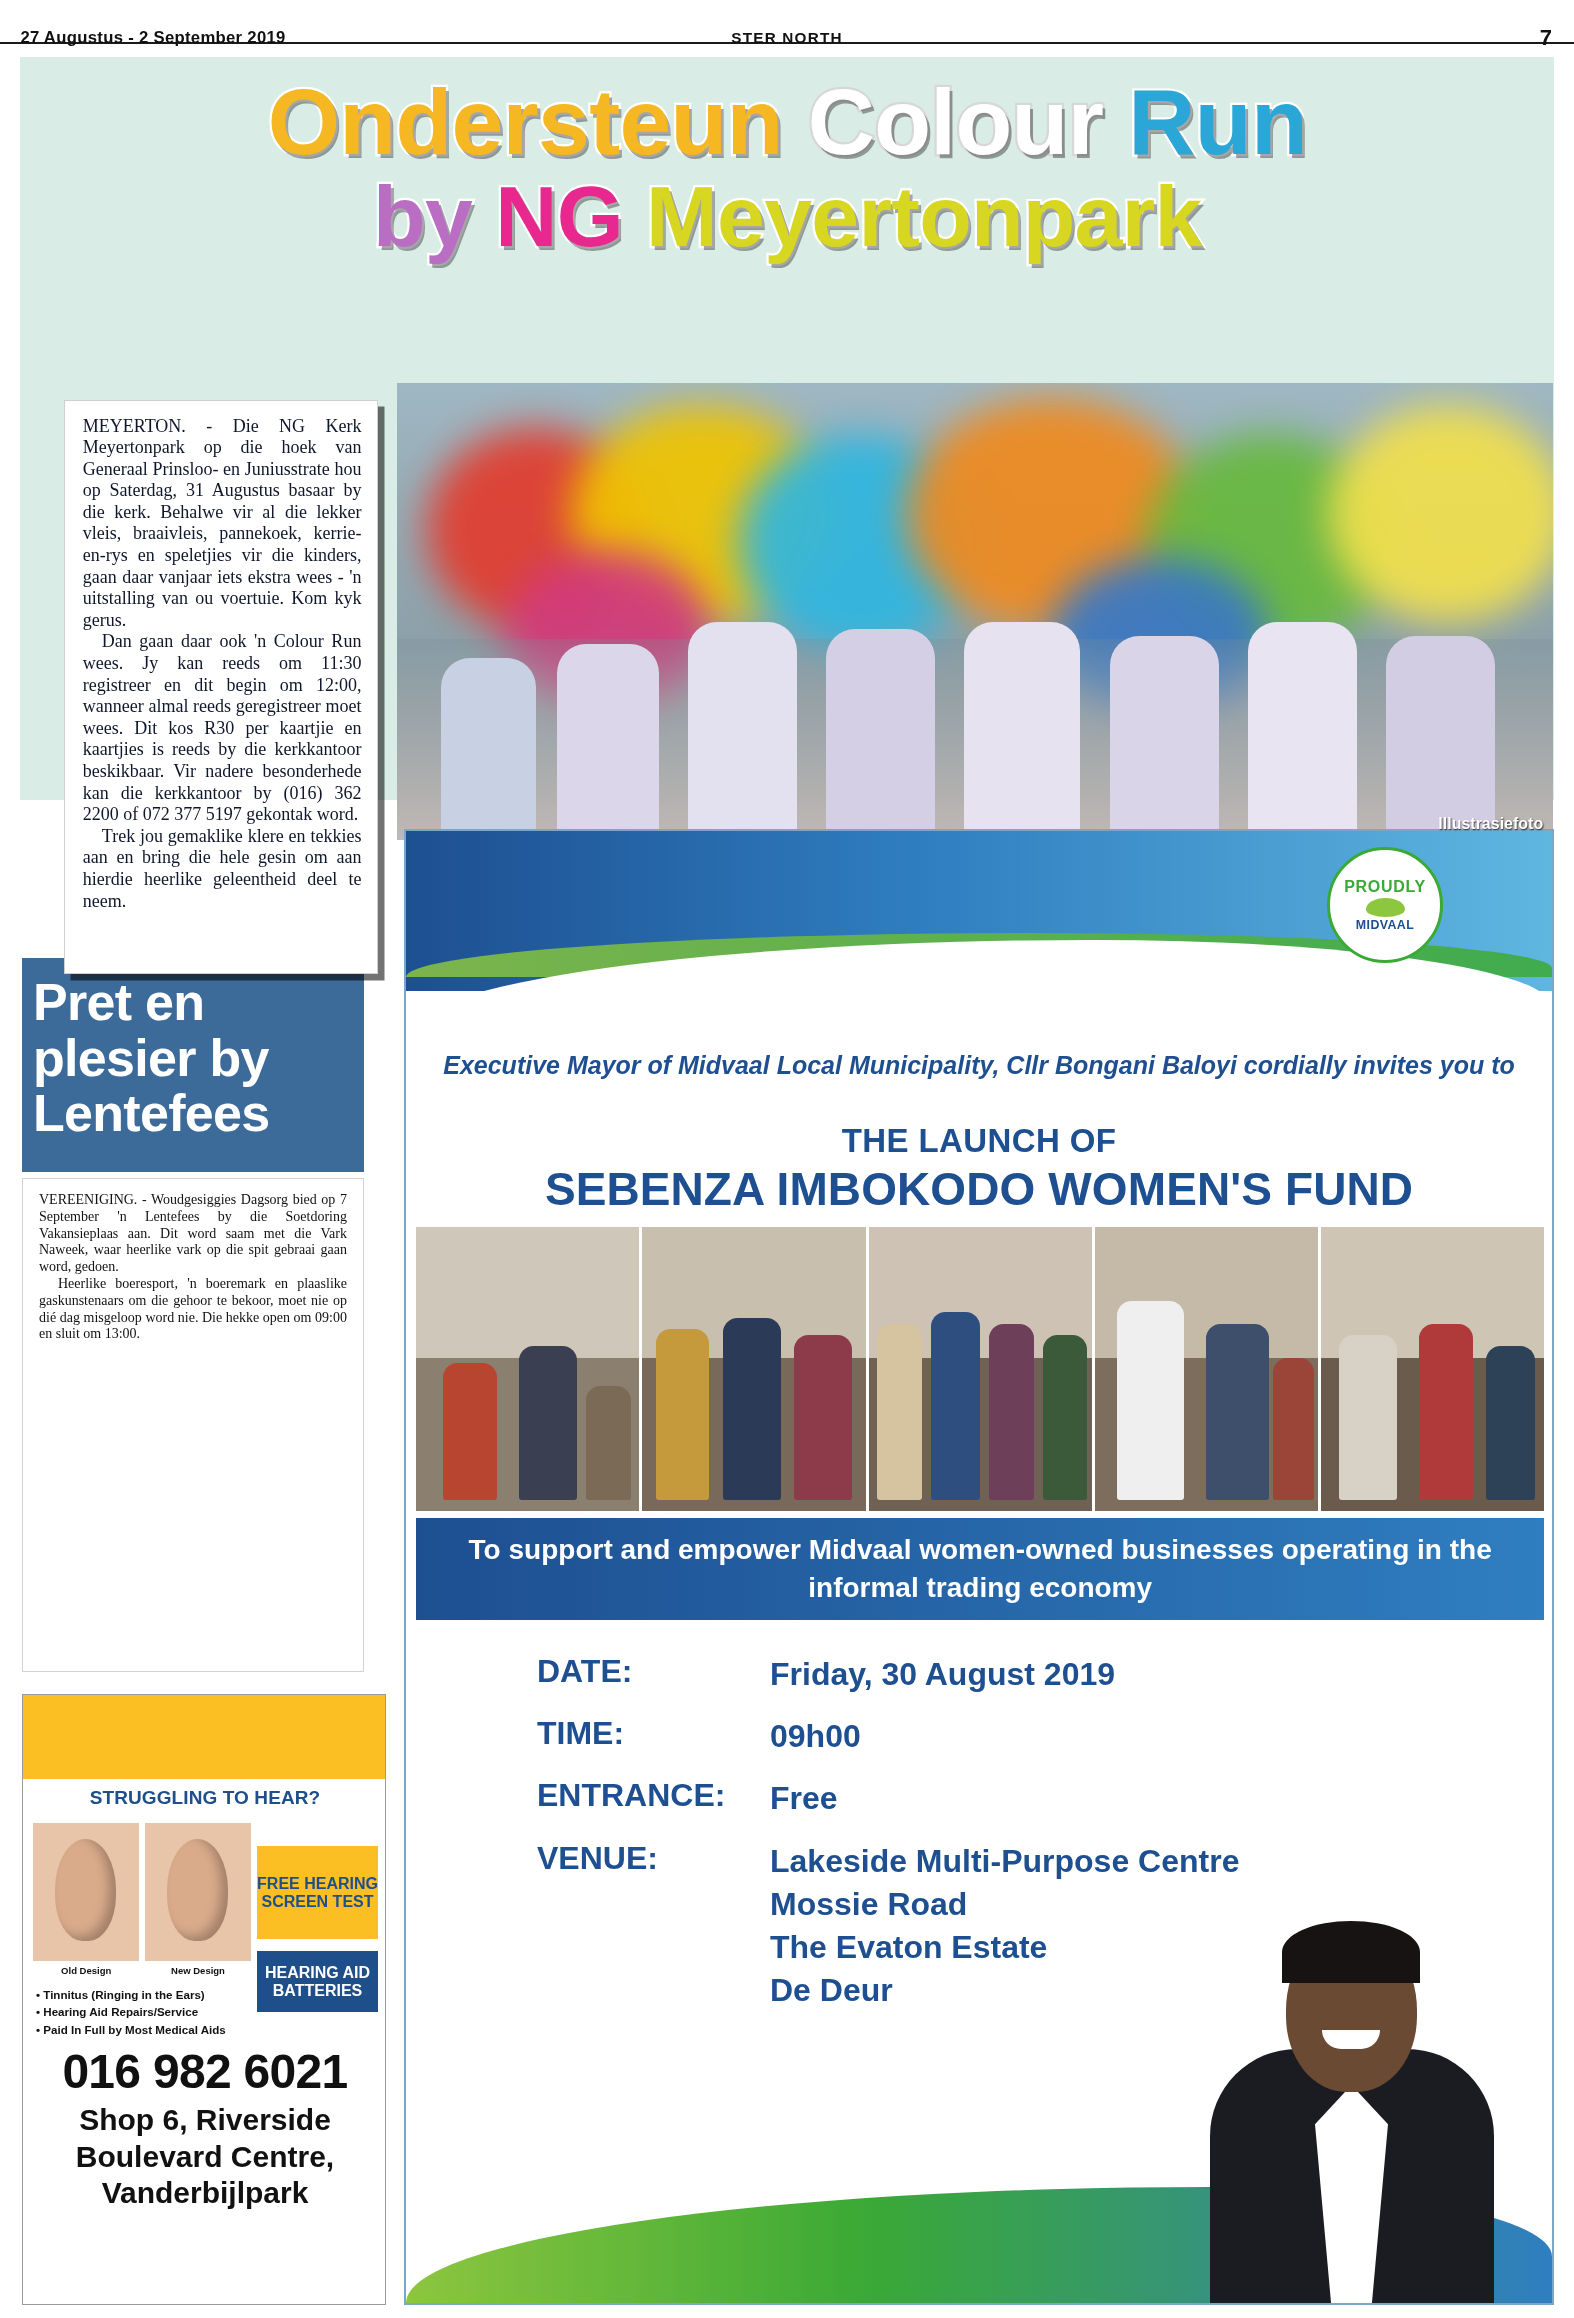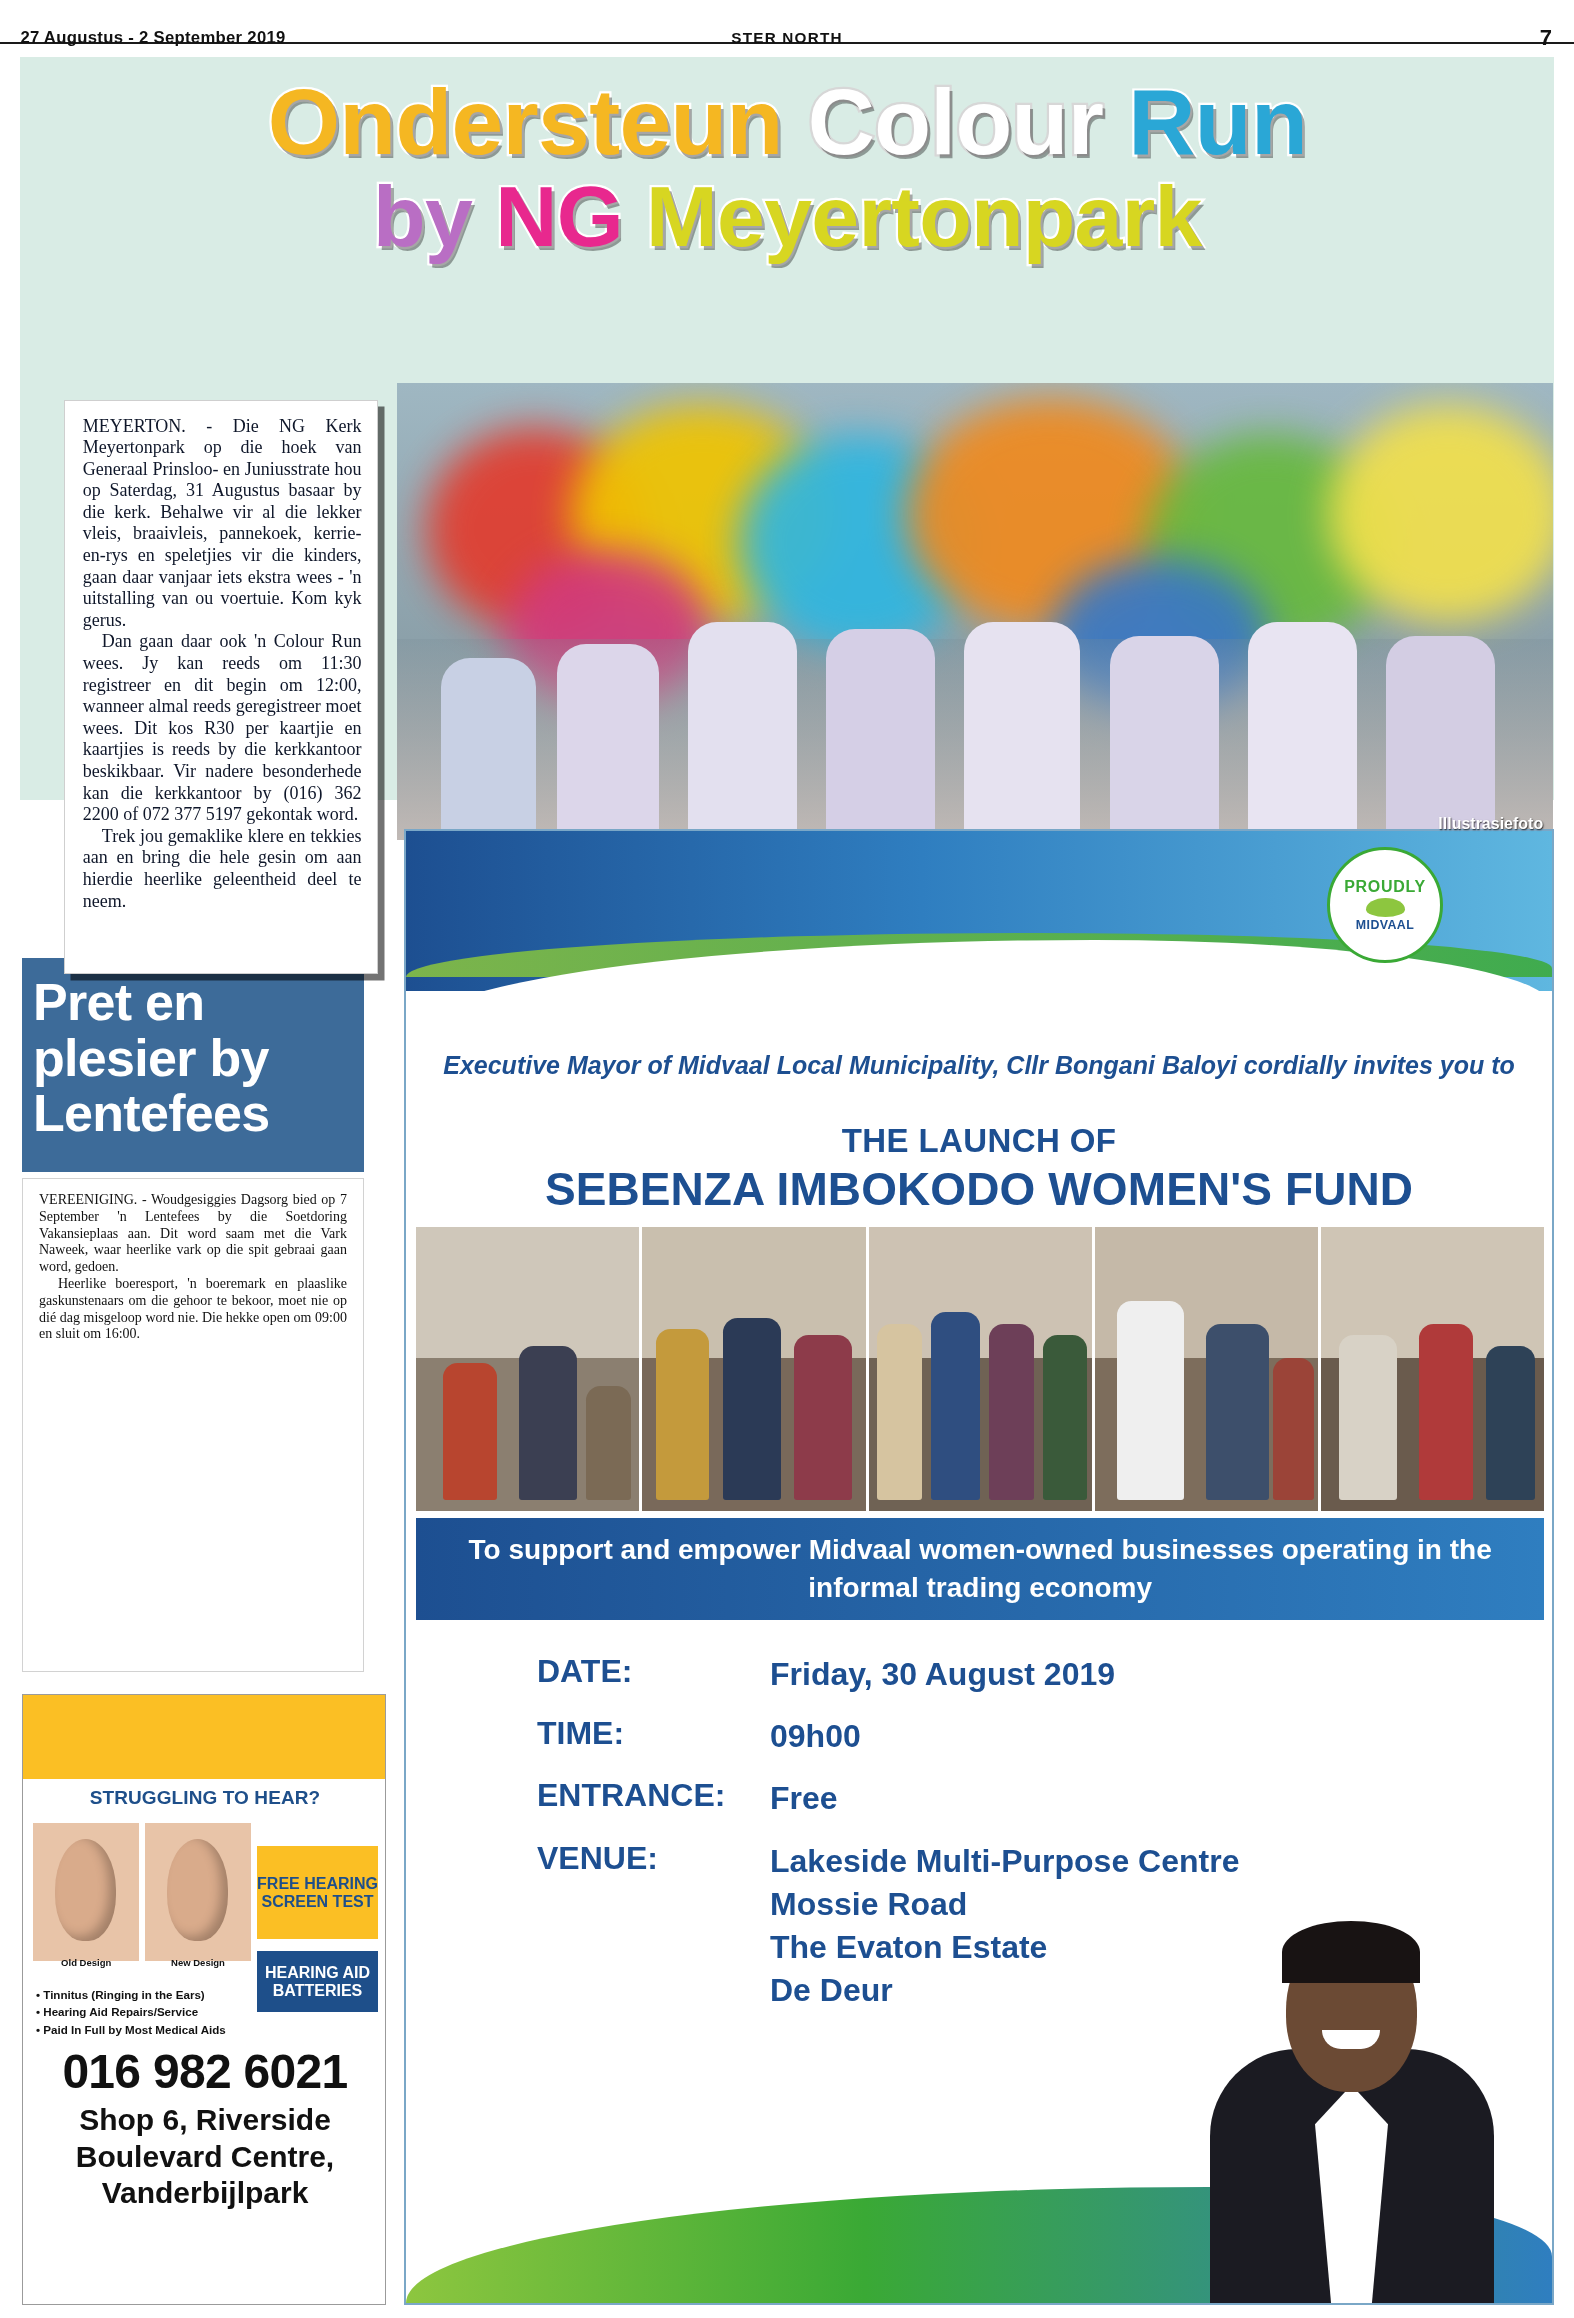--- a/index.html
+++ b/index.html
@@ -153,21 +153,21 @@
     position:absolute; left:0; top:92px; width:364px; text-align:center;
     font-size:19px; font-weight:800; color:#1e4f8a; letter-spacing:0.1px;
   }
   .ears { position:absolute; left:10.2px; top:128px; width:218px; height:138px; display:flex; gap:5.8px; }
   .ear { width:106px; height:138px; background:#e8c4a8; position:relative; overflow:hidden; }
   .ear:after{
     content:""; position:absolute; left:22px; top:16px; width:61px; height:102px;
     border-radius:50% 50% 45% 45%; background:#d9ab8b;
     box-shadow: inset -7.3px -4.4px 10.2px rgba(0,0,0,.25);
   }
-  .ear-lbl { position:absolute; top:262px; font-size:9.5px; font-weight:700; color:#111; text-align:center; width:106px;}
+  .ear-lbl { position:absolute; top:270px; font-size:9.5px; font-weight:700; color:#111; text-align:center; width:106px;}
   .yellowbox {
     position:absolute; left:234px; top:151px; width:121px; height:93px;
     background:#fbbf24; display:flex; align-items:center; justify-content:center;
     text-align:center; color:#1e4f8a; font-weight:800; font-size:16px; line-height:1.1;
   }
   .bluebox {
     position:absolute; left:234px; top:256px; width:121px; height:61px;
     background:#1e4f8a; color:#ffffff; display:flex; align-items:center; justify-content:center;
     text-align:center; font-weight:800; font-size:16px; line-height:1.1;
   }
@@ -328,21 +328,21 @@
     <p>Dan gaan daar ook 'n Colour Run wees. Jy kan reeds om 11:30 registreer en dit begin om 12:00, wanneer almal reeds geregistreer moet wees. Dit kos R30 per kaartjie en kaartjies is reeds by die kerkkantoor beskikbaar. Vir nadere besonderhede kan die kerkkantoor by (016) 362 2200 of 072 377 5197 gekontak word.</p>
     <p>Trek jou gemaklike klere en tekkies aan en bring die hele gesin om aan hierdie heerlike geleentheid deel te neem.</p>
   </div>
 </div>
 
 <div class="pret-head">
   <div class="t">Pret en plesier by Lentefees</div>
 </div>
 <div class="pret-body">
   <p>VEREENIGING. - Woudgesiggies Dagsorg bied op 7 September 'n Lentefees by die Soetdoring Vakansieplaas aan. Dit word saam met die Vark Naweek, waar heerlike vark op die spit gebraai gaan word, gedoen.</p>
-  <p>Heerlike boeresport, 'n boeremark en plaaslike gaskunstenaars om die gehoor te bekoor, moet nie op dié dag misgeloop word nie. Die hekke open om 09:00 en sluit om 16:00.</p>
+  <p>Heerlike boeresport, 'n boeremark en plaaslike gaskunstenaars om die gehoor te bekoor, moet nie op dié dag misgeloop word nie. Die hekke open om 09:00 en sluit om 13:00.</p>
 </div>
 
 <div class="ad">
   <div class="ad-top"></div>
   <div class="ad-strug">STRUGGLING TO HEAR?</div>
 
   <div class="ears">
     <div class="ear"></div>
     <div class="ear"></div>
   </div>

